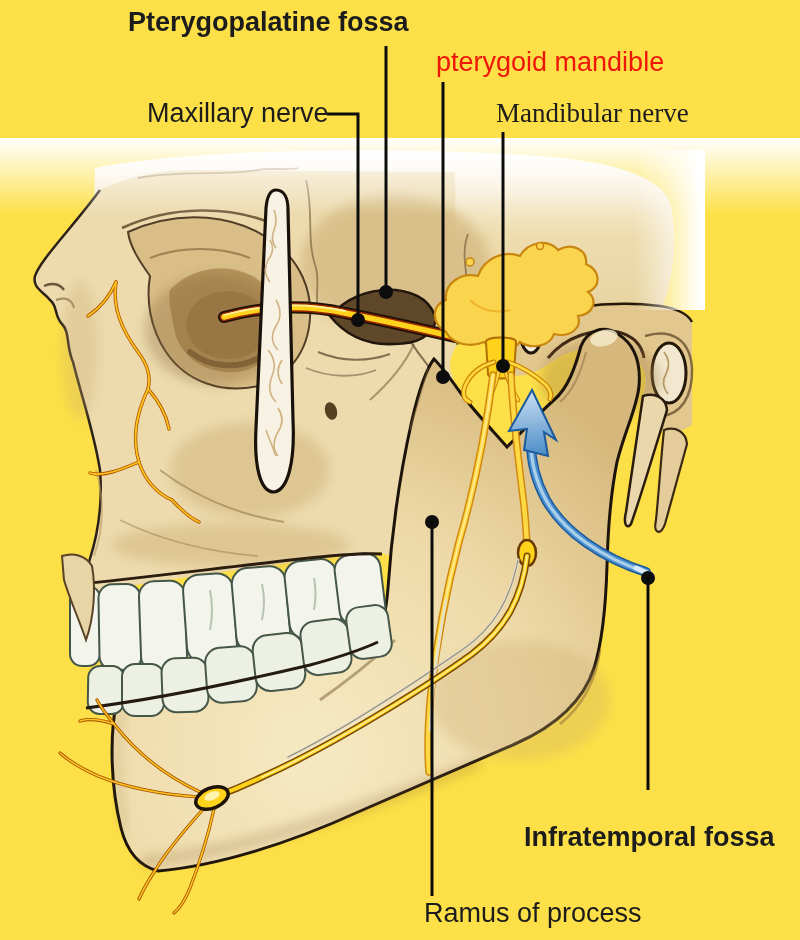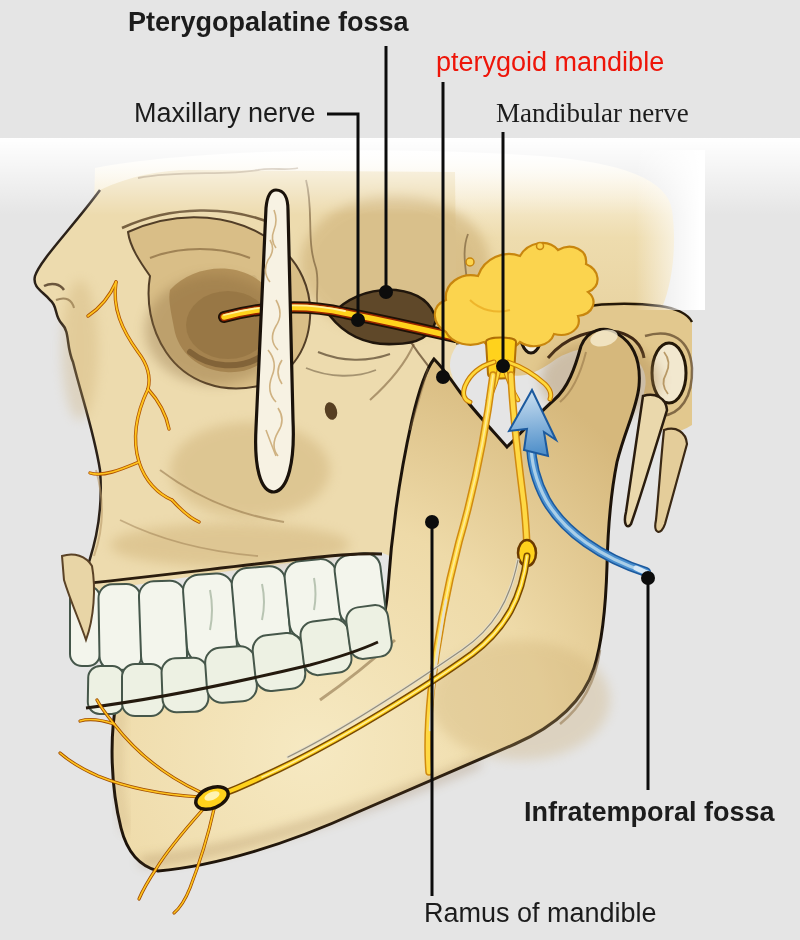--- a/index.html
+++ b/index.html
@@ -1,16 +1,16 @@
 <!DOCTYPE html>
 <html><head>
 <meta charset="utf-8">
 <style>
   html,body{margin:0;padding:0;background:#fff;}
-  .stage{position:relative;width:800px;height:940px;background:#e5e5e5;overflow:hidden;
+  .stage{position:relative;width:800px;height:940px;background:#fde047;overflow:hidden;
          font-family:"Liberation Sans", sans-serif;}
   .stage svg{position:absolute;left:0;top:0;}
   .lbl{position:absolute;color:#1c1c1c;font-size:27px;line-height:1.05;white-space:nowrap;}
   .lbl.bold{font-weight:700;}
   .lbl.red{color:#ee1509;}
 </style>
 </head>
 <body>
 
 <div class="stage">
@@ -276,17 +276,17 @@
     <circle cx="503" cy="366" r="7" stroke="none"></circle>
     <path d="M648,578 L648,790" fill="none"></path>
     <circle cx="648" cy="578" r="7" stroke="none"></circle>
     <path d="M432,524 L432,896" fill="none"></path>
     <circle cx="432" cy="522" r="7" stroke="none"></circle>
   </g>
 </svg>
 
 <div class="lbl bold" style="left:128px;top:8px;">Pterygopalatine fossa</div>
 <div class="lbl red" style="left:436px;top:48px;">pterygoid mandible</div>
-<div class="lbl" style="left:134px;top:99px;">Maxillary nerve</div>
+<div class="lbl" style="left:147px;top:99px;">Maxillary nerve</div>
 <div class="lbl" style="left:496px;top:99px;font-family:Liberation Serif, serif;">Mandibular nerve</div>
-<div class="lbl bold" style="left:524px;top:798px;">Infratemporal fossa</div>
-<div class="lbl" style="left:424px;top:899px;">Ramus of mandible</div>
+<div class="lbl bold" style="left:524px;top:823px;">Infratemporal fossa</div>
+<div class="lbl" style="left:424px;top:899px;">Ramus of process</div>
 </div>
 
 </body></html>

